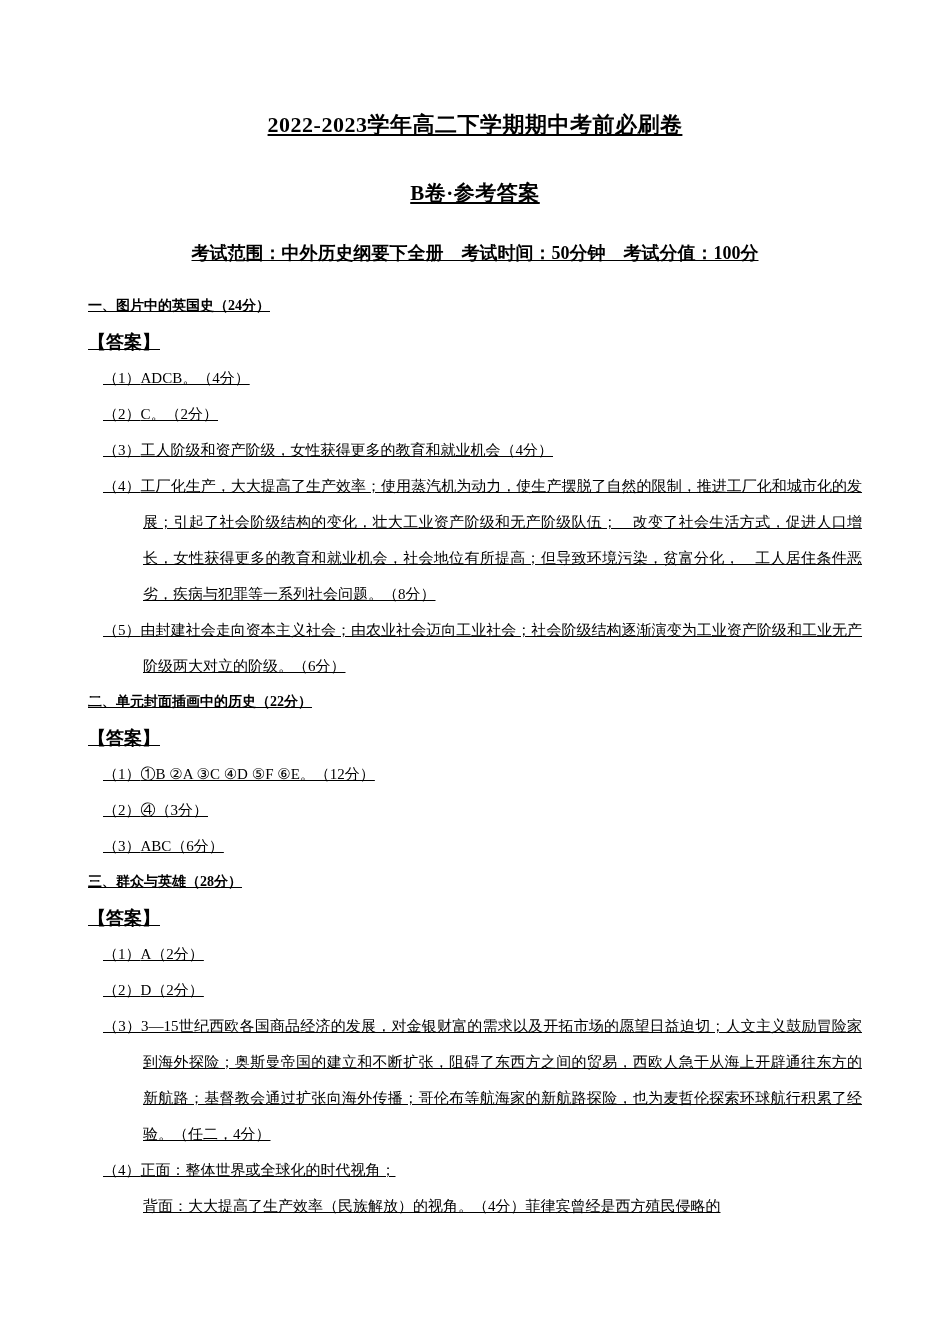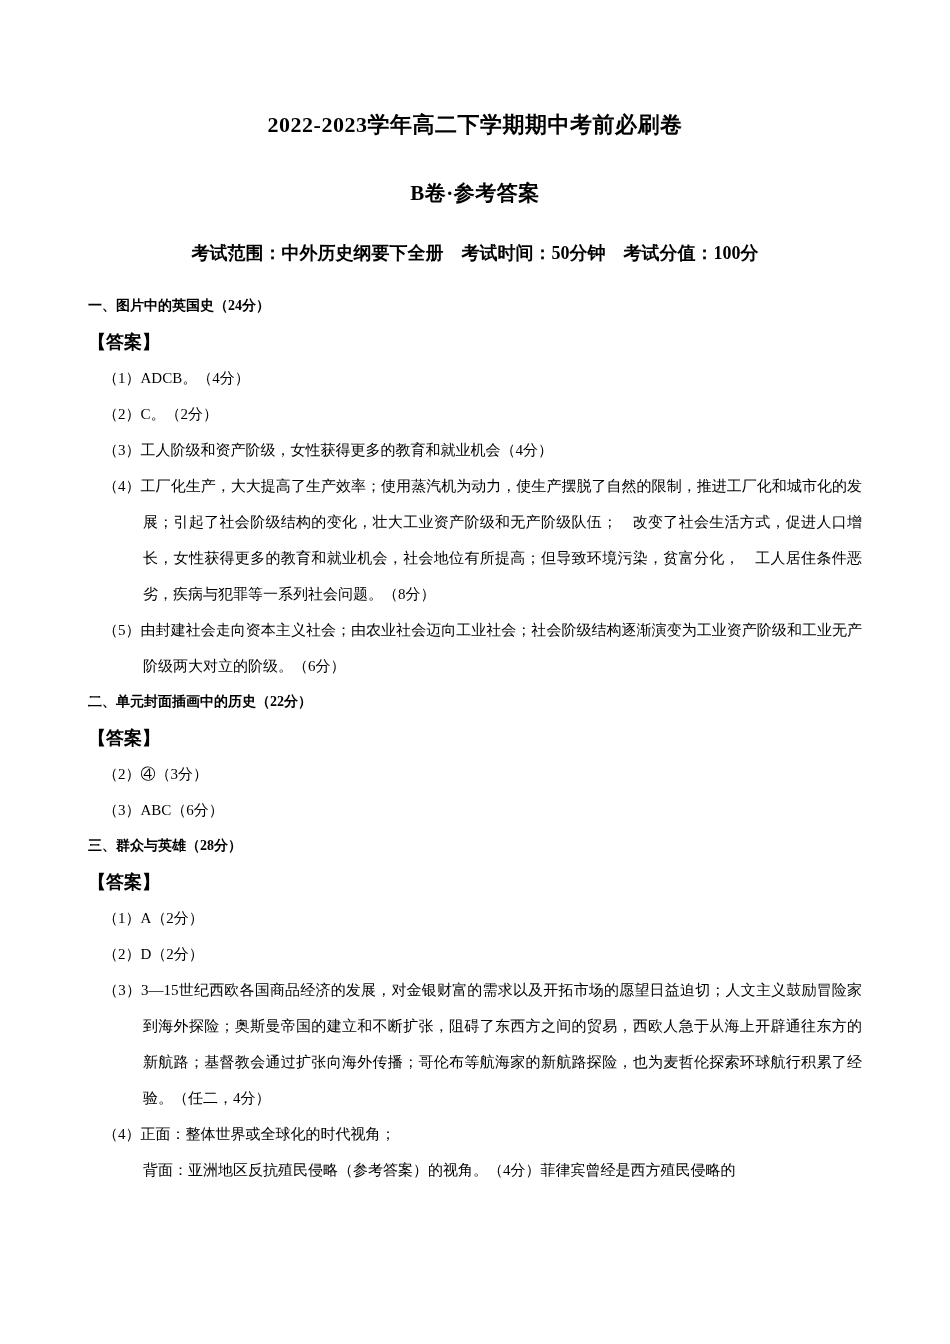--- a/index.html
+++ b/index.html
@@ -9,20 +9,21 @@
     min-height: 1344px;
     font-family: "Liberation Serif", "DejaVu Serif", serif;
     color: #000000;
   }
   .page {
     width: 950px;
     min-height: 1344px;
     padding: 110px 88px 40px 88px;
     background: #ffffff;
     overflow: hidden;
+    text-decoration: underline;
   }
   .title {
     text-align: center;
     font-size: 22px;
     line-height: 30px;
     font-weight: bold;
     letter-spacing: 0.5px;
   }
   .subtitle {
     text-align: center;
@@ -77,27 +78,28 @@
     <p class="item"><span class="marker">（2）</span><span class="item-text">C。（2分）</span></p>
     <p class="item"><span class="marker">（3）</span><span class="item-text">工人阶级和资产阶级，女性获得更多的教育和就业机会（4分）</span></p>
     <p class="item"><span class="marker">（4）</span><span class="item-text">工厂化生产，大大提高了生产效率；使用蒸汽机为动力，使生产摆脱了自然的限制，推进工厂化和城市化的发展；引起了社会阶级结构的变化，壮大工业资产阶级和无产阶级队伍；　改变了社会生活方式，促进人口增长，女性获得更多的教育和就业机会，社会地位有所提高；但导致环境污染，贫富分化，　工人居住条件恶劣，疾病与犯罪等一系列社会问题。（8分）</span></p>
     <p class="item"><span class="marker">（5）</span><span class="item-text">由封建社会走向资本主义社会；由农业社会迈向工业社会；社会阶级结构逐渐演变为工业资产阶级和工业无产阶级两大对立的阶级。（6分）</span></p>
   </div>
 
   <div class="section">
     <div class="section-heading">二、单元封面插画中的历史（22分）</div>
     <div class="answer-label">【答案】</div>
 
+    <p class="item"><span class="marker">（1）</span><span class="item-text">①B ②A ③C ④D ⑤F ⑥E。（12分）</span></p>
     <p class="item"><span class="marker">（2）</span><span class="item-text">④（3分）</span></p>
     <p class="item"><span class="marker">（3）</span><span class="item-text">ABC（6分）</span></p>
   </div>
 
   <div class="section">
     <div class="section-heading">三、群众与英雄（28分）</div>
     <div class="answer-label">【答案】</div>
 
     <p class="item"><span class="marker">（1）</span><span class="item-text">A（2分）</span></p>
     <p class="item"><span class="marker">（2）</span><span class="item-text">D（2分）</span></p>
     <p class="item"><span class="marker">（3）</span><span class="item-text">3—15世纪西欧各国商品经济的发展，对金银财富的需求以及开拓市场的愿望日益迫切；人文主义鼓励冒险家到海外探险；奥斯曼帝国的建立和不断扩张，阻碍了东西方之间的贸易，西欧人急于从海上开辟通往东方的新航路；基督教会通过扩张向海外传播；哥伦布等航海家的新航路探险，也为麦哲伦探索环球航行积累了经验。（任二，4分）</span></p>
-    <p class="item"><span class="marker">（4）</span><span class="item-text">正面：整体世界或全球化的时代视角；</span><br><span class="item-text">背面：亚洲地区反抗殖民侵略（参考答案）的视角。（4分）菲律宾曾经是西方殖民侵略的</span></p>
+    <p class="item"><span class="marker">（4）</span><span class="item-text">正面：整体世界或全球化的时代视角；</span><br><span class="item-text">背面：大大提高了生产效率（民族解放）的视角。（4分）菲律宾曾经是西方殖民侵略的</span></p>
   </div>
 
 </div>
 
 </body></html>

